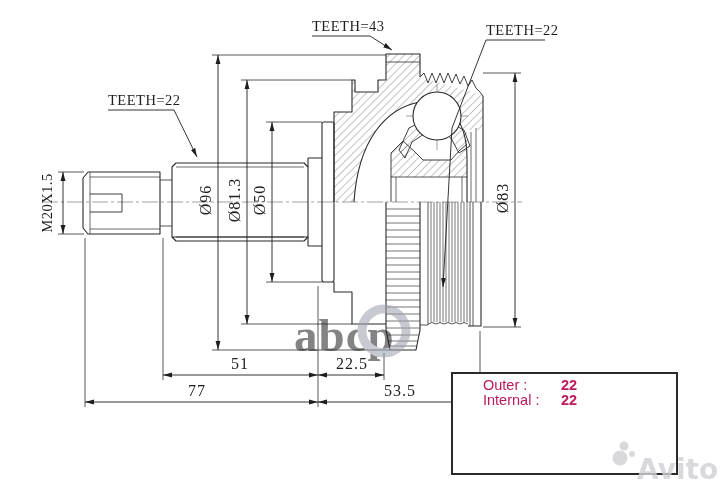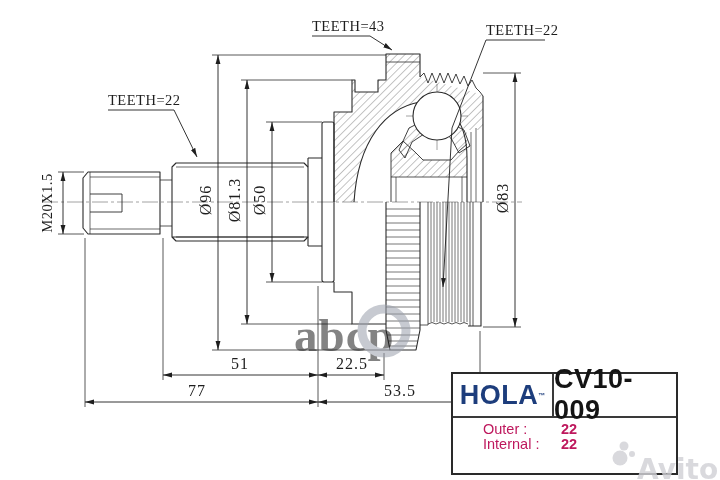--- a/index.html
+++ b/index.html
@@ -200,29 +200,20 @@
   </g>
 
   <g opacity="0.55">
     <text x="294" y="351" font-family="DejaVu Sans, sans-serif" font-weight="bold" font-size="47" fill="#9ba0ac" letter-spacing="1">abcp</text>
     <circle cx="384" cy="331" r="22" fill="none" stroke="#9ba0ac" stroke-width="9"></circle>
   </g>
 </svg>
 
 
 <div id="spec-table">
-  <div id="spec-top">
-    <div id="brand-cell">
-      <span id="brand-logo" style="color: rgb(29, 61, 124);">HOLA</span>
-          <span id="brand-tm" style="color: rgb(29, 61, 124);">™</span>
-    </div>
-    <div id="part-cell">
-      <span id="part-number">CV10-009</span>
-    </div>
-  </div>
   <div id="spec-rows">
     <div class="spec-row">
       <span class="spec-label">Outer :</span>
       <span class="spec-value">22</span>
     </div>
     <div class="spec-row">
       <span class="spec-label">Internal :</span>
       <span class="spec-value">22</span>
     </div>
   </div>

